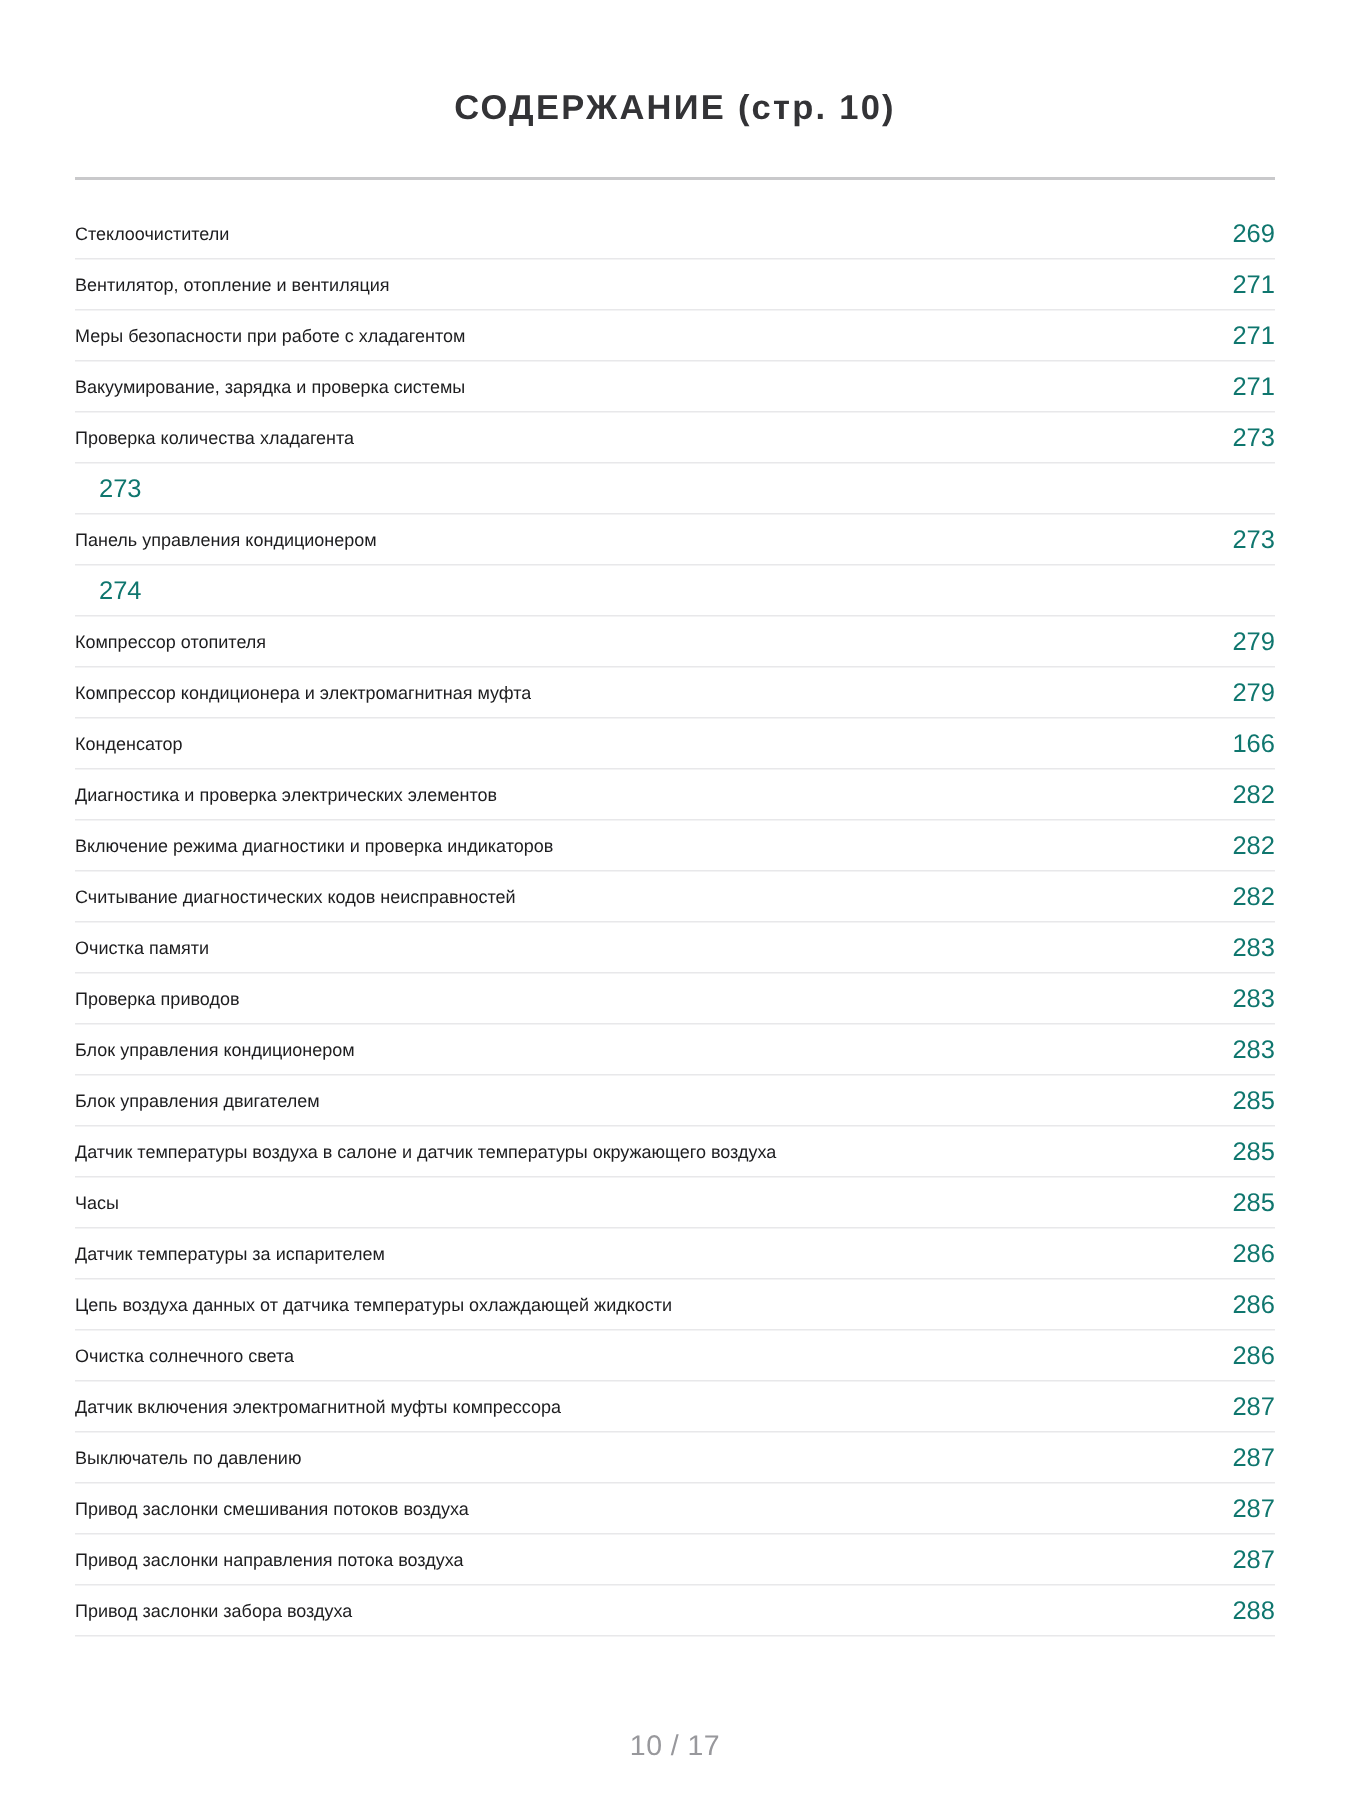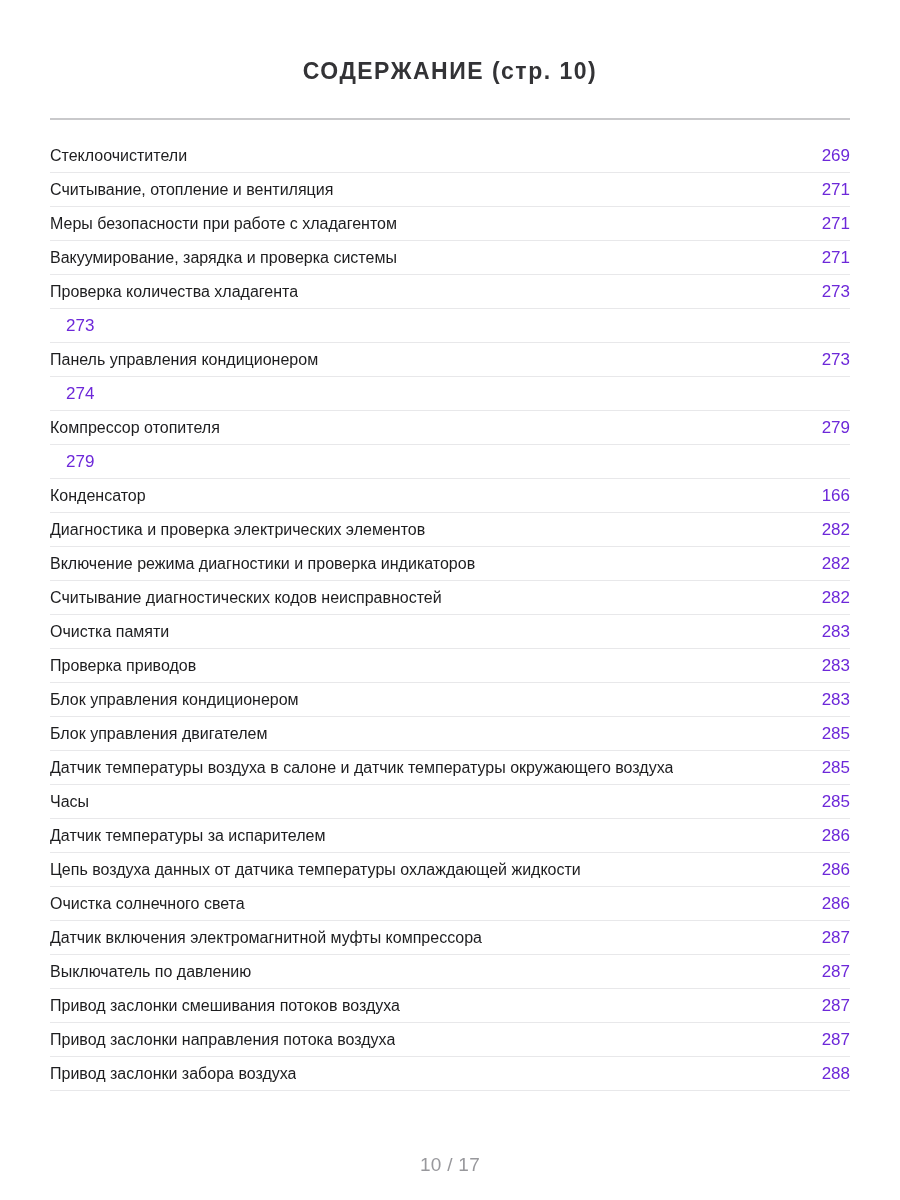--- a/index.html
+++ b/index.html
@@ -39,28 +39,28 @@
   }
   .toc-row {
     height: 34px;
     display: flex;
     align-items: center;
     justify-content: space-between;
     box-sizing: border-box;
     border-bottom: 1px solid #e8e8ea;
   }
   .toc-label {
-    font-size: 16px;
+    font-size: 12px;
     color: #1d1d1f;
     white-space: nowrap;
     overflow: hidden;
   }
   .toc-page {
     font-size: 17px;
-    color: #6d28d9;
+    color: #0f766e;
     margin-left: 16px;
     flex: 0 0 auto;
   }
   .page-footer {
     position: absolute;
     left: 0;
     right: 0;
     top: 1138px;
     text-align: center;
     font-size: 19px;
@@ -77,21 +77,21 @@
 
   <hr class="header-rule">
 
   <div class="toc-list">
   <div class="toc-row">
     <span class="toc-label">Стеклоочистители</span>
     <span class="toc-page">269</span>
   </div>
 
   <div class="toc-row">
-    <span class="toc-label">Считывание, отопление и вентиляция</span>
+    <span class="toc-label">Вентилятор, отопление и вентиляция</span>
     <span class="toc-page">271</span>
   </div>
 
   <div class="toc-row">
     <span class="toc-label">Меры безопасности при работе с хладагентом</span>
     <span class="toc-page">271</span>
   </div>
 
   <div class="toc-row">
     <span class="toc-label">Вакуумирование, зарядка и проверка системы</span>
@@ -115,20 +115,21 @@
   <div class="toc-row">
     <span class="toc-page">274</span>
   </div>
 
   <div class="toc-row">
     <span class="toc-label">Компрессор отопителя</span>
     <span class="toc-page">279</span>
   </div>
 
   <div class="toc-row">
+    <span class="toc-label">Компрессор кондиционера и электромагнитная муфта</span>
     <span class="toc-page">279</span>
   </div>
 
   <div class="toc-row">
     <span class="toc-label">Конденсатор</span>
     <span class="toc-page">166</span>
   </div>
 
   <div class="toc-row">
     <span class="toc-label">Диагностика и проверка электрических элементов</span>

